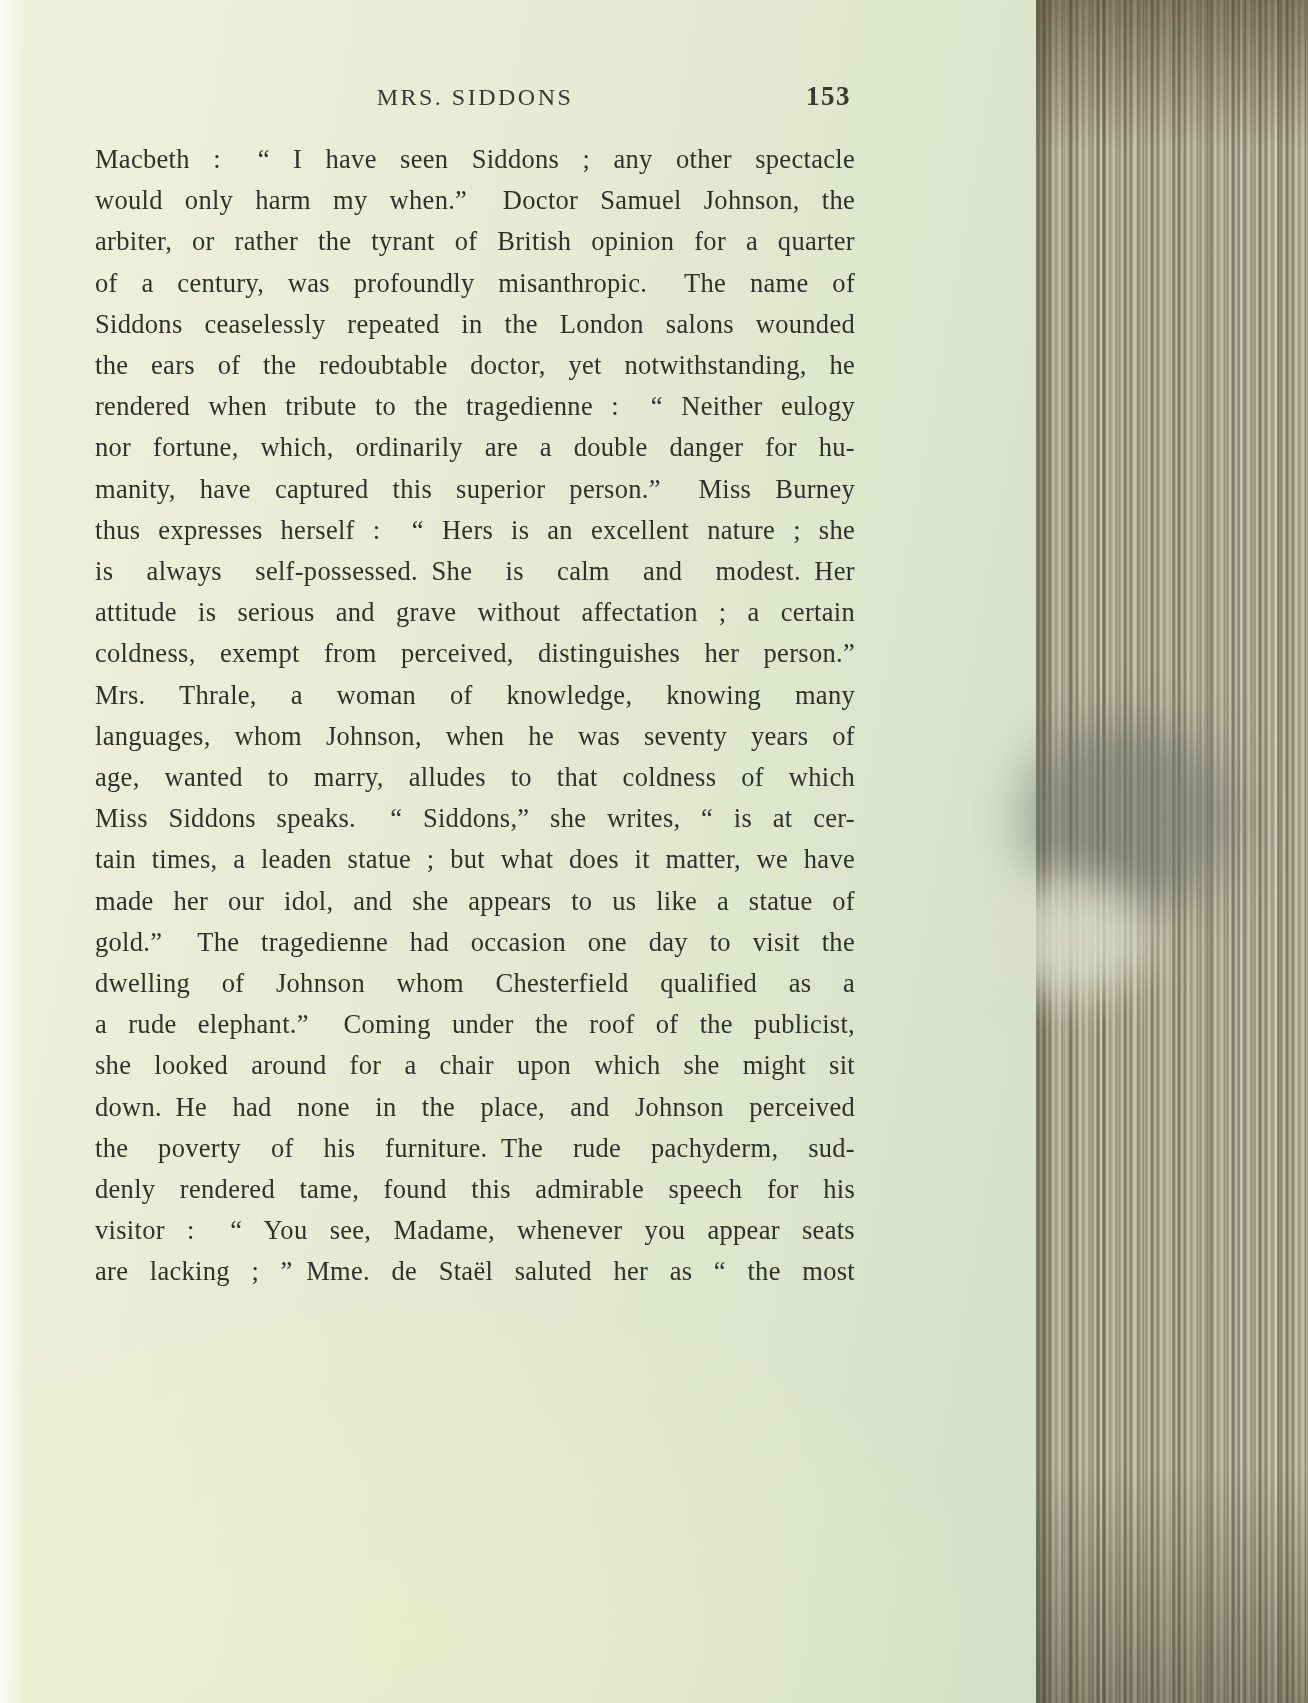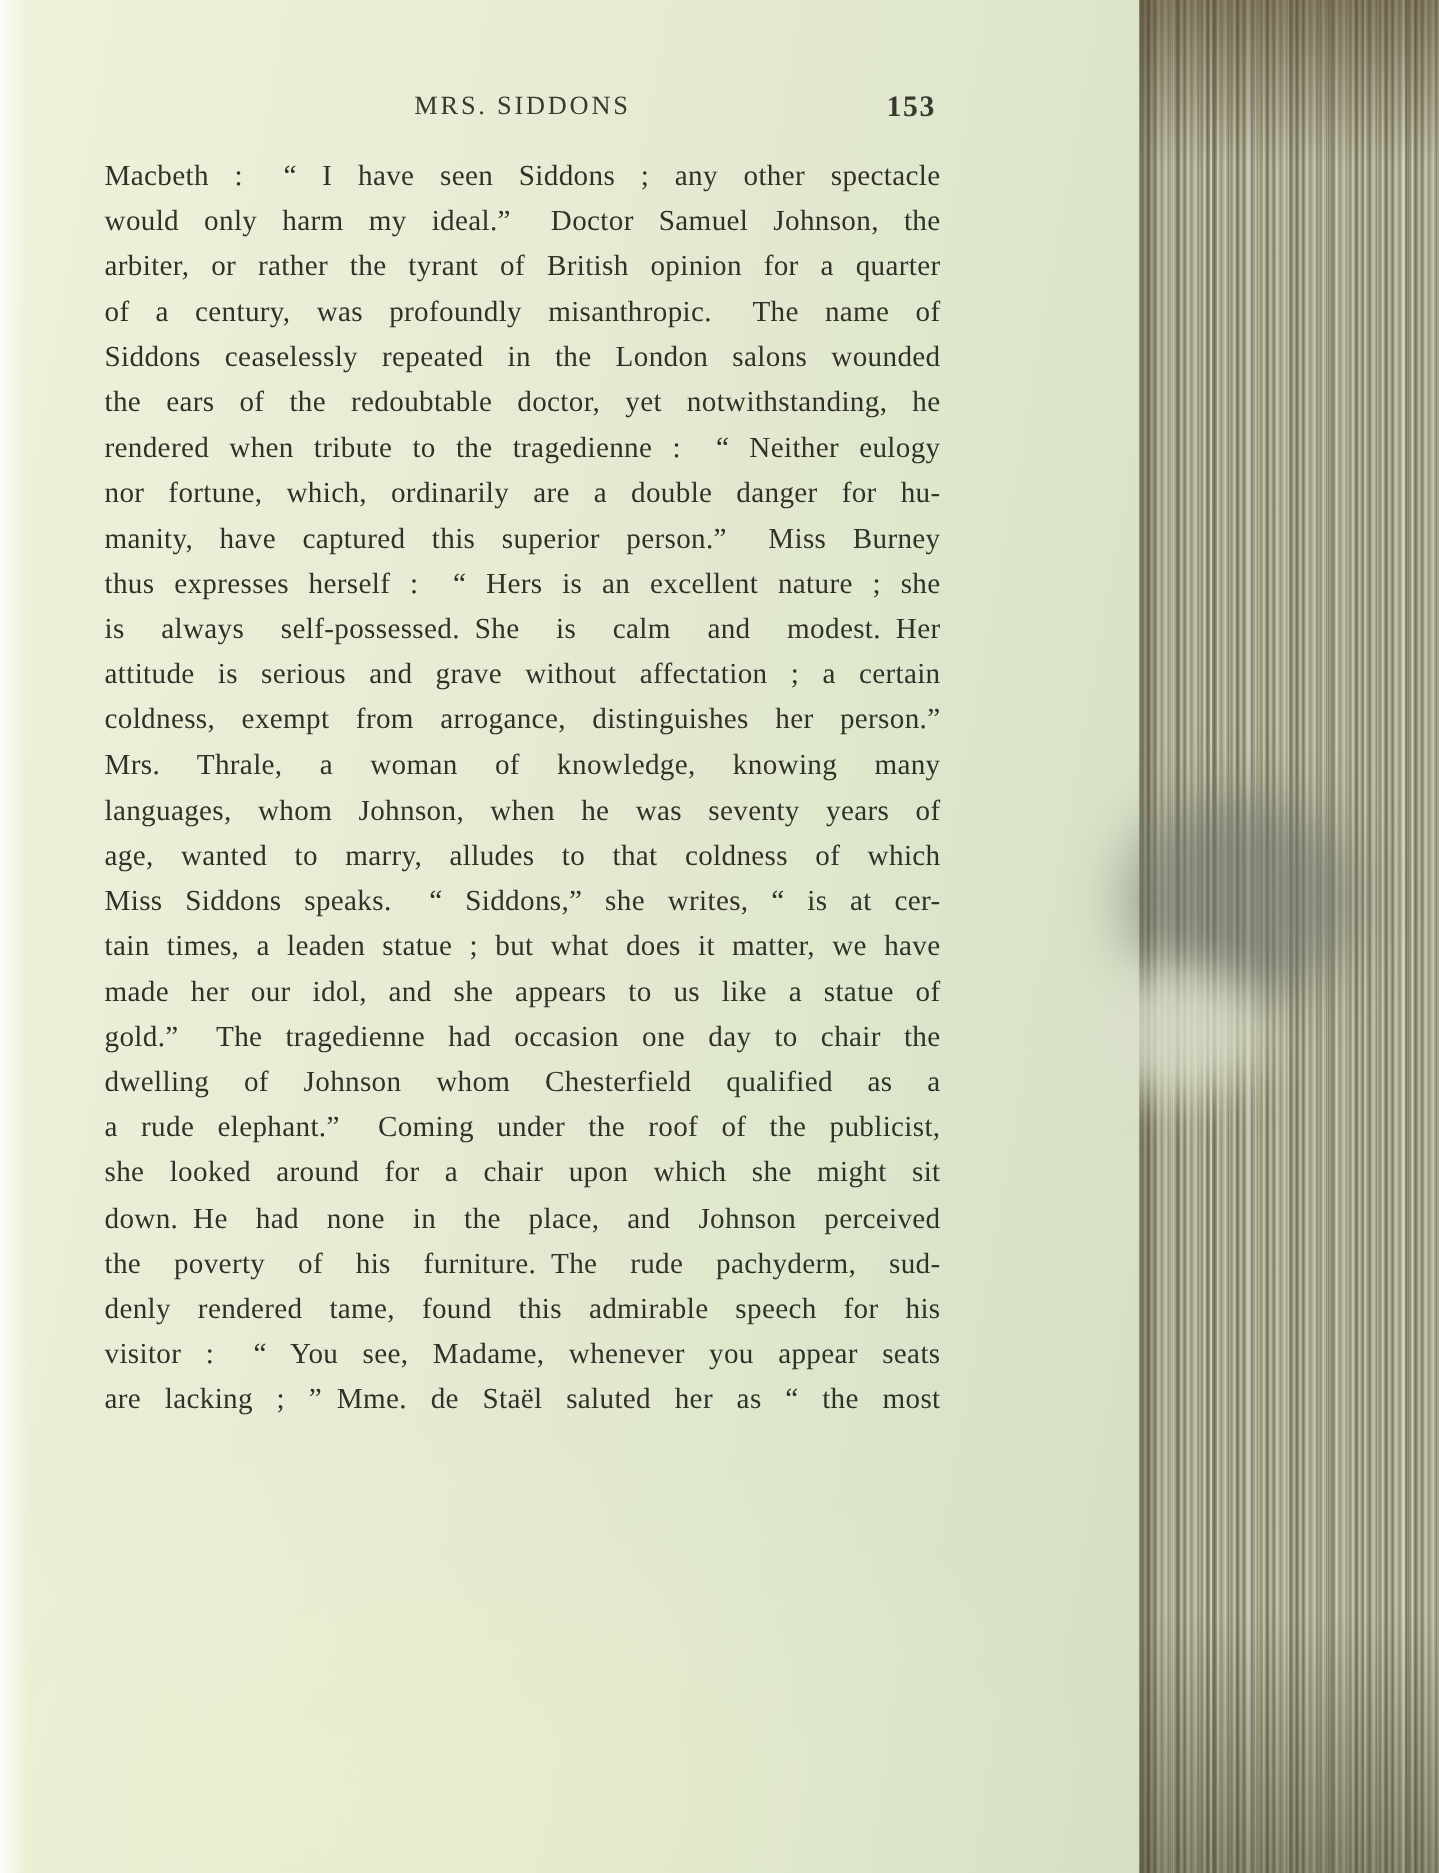--- a/index.html
+++ b/index.html
@@ -81,39 +81,39 @@
 
 <div class="scan">
 
   <div class="header-row">
     <span class="running-title">MRS. SIDDONS</span>
     <span class="page-number">153</span>
   </div>
 
   <div class="body-text" id="body-text">
       <div class="line"><span>Macbeth :  “ I have seen Siddons ; any other spectacle</span></div>
-      <div class="line"><span>would only harm my ideal.”  Doctor Samuel Johnson, the</span></div>
+      <div class="line"><span>would only harm my when.”  Doctor Samuel Johnson, the</span></div>
       <div class="line"><span>arbiter, or rather the tyrant of British opinion for a quarter</span></div>
       <div class="line"><span>of a century, was profoundly misanthropic.  The name of</span></div>
       <div class="line"><span>Siddons ceaselessly repeated in the London </span><span class="em">salons</span><span> wounded</span></div>
       <div class="line"><span>the ears of the redoubtable doctor, yet notwithstanding, he</span></div>
       <div class="line"><span>rendered when tribute to the </span><span class="em">tragedienne :</span><span>  “ Neither eulogy</span></div>
       <div class="line"><span>nor fortune, which, ordinarily are a double danger for hu-</span></div>
       <div class="line"><span>manity, have captured this superior person.”  Miss Burney</span></div>
       <div class="line"><span>thus expresses herself :  “ Hers is an excellent nature ; she</span></div>
       <div class="line"><span>is always self-possessed. She is calm and modest. Her</span></div>
       <div class="line"><span>attitude is serious and grave without affectation ; a certain</span></div>
-      <div class="line"><span>coldness, exempt from arrogance, distinguishes her person.”</span></div>
+      <div class="line"><span>coldness, exempt from perceived, distinguishes her person.”</span></div>
       <div class="line"><span>Mrs. Thrale, a woman of knowledge, knowing many</span></div>
       <div class="line"><span>languages, whom Johnson, when he was seventy years of</span></div>
       <div class="line"><span>age, wanted to marry, alludes to that coldness of which</span></div>
       <div class="line"><span>Miss Siddons speaks.  “ Siddons,” she writes, “ is at cer-</span></div>
       <div class="line"><span>tain times, a leaden statue ; but what does it matter, we have</span></div>
       <div class="line"><span>made her our idol, and she appears to us like a statue of</span></div>
-      <div class="line"><span>gold.”  The </span><span class="em">tragedienne</span><span> had occasion one day to chair the</span></div>
+      <div class="line"><span>gold.”  The </span><span class="em">tragedienne</span><span> had occasion one day to visit the</span></div>
       <div class="line"><span>dwelling of Johnson whom Chesterfield qualified as a</span></div>
       <div class="line"><span>a rude elephant.”  Coming under the roof of the publicist,</span></div>
       <div class="line"><span>she looked around for a chair upon which she might sit</span></div>
       <div class="line"><span>down. He had none in the place, and Johnson perceived</span></div>
       <div class="line"><span>the poverty of his furniture. The rude pachyderm, sud-</span></div>
       <div class="line"><span>denly rendered tame, found this admirable speech for his</span></div>
       <div class="line"><span>visitor :  “ You see, Madame, whenever you appear seats</span></div>
       <div class="line"><span>are lacking ; ” Mme. de Staël saluted her as “ the most</span></div>
     </div>
 

